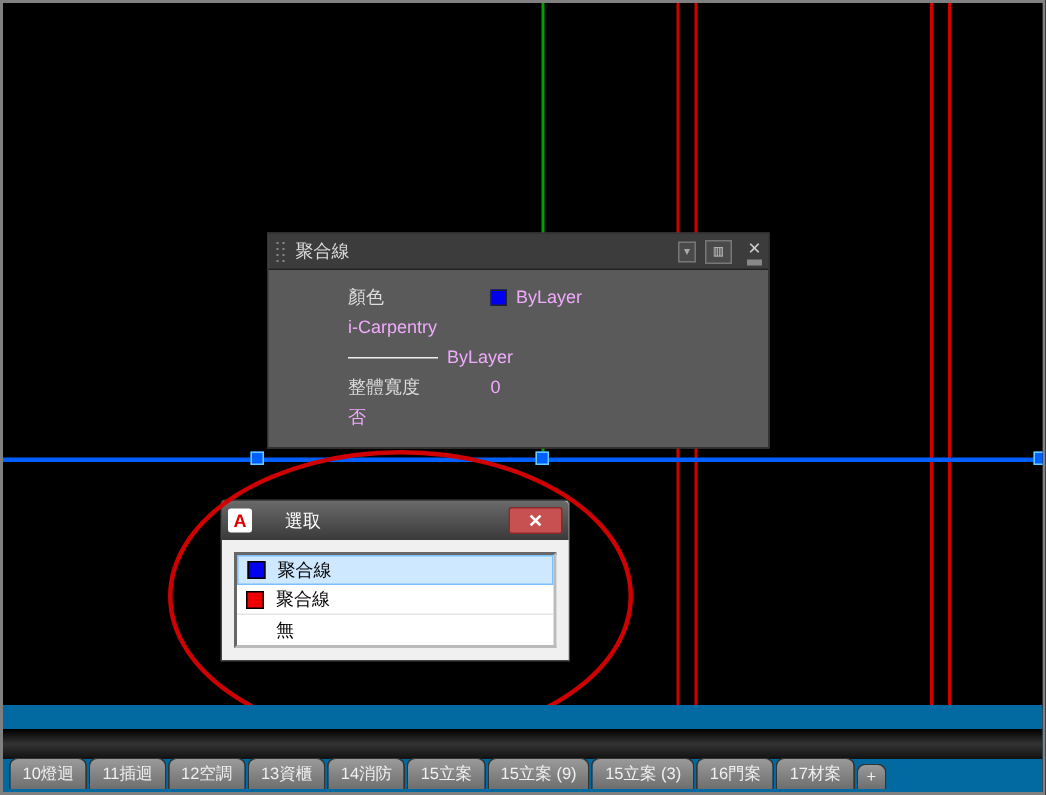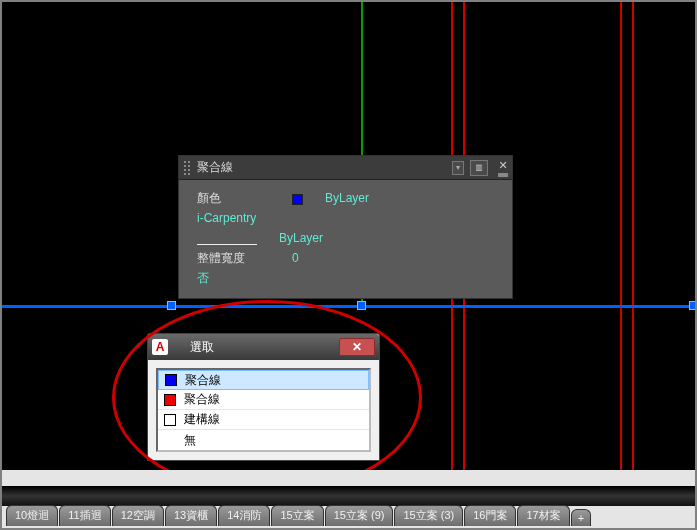--- a/index.html
+++ b/index.html
@@ -54,23 +54,23 @@
     background-image: radial-gradient(#888 1px, transparent 1px);
     background-size: 4px 4px;
   }
   .prop-title-text { flex: 1; color: #ddd; font-size: 12px; }
   .prop-dd { width:12px;height:14px;border:1px solid #777;background:#4a4a4a;display:flex;align-items:center;justify-content:center;font-size:8px;color:#aaa;}
   .prop-cui { width:18px;height:16px;border:1px solid #777;background:#4a4a4a;display:flex;align-items:center;justify-content:center;font-size:8px;color:#ccc;}
   .prop-close-panel { display:flex;flex-direction:column;align-items:center;gap:1px;margin-left:4px;}
   .prop-x { font-size:11px;color:#ccc;cursor:pointer;}
   .prop-pin { width:10px;height:4px;background:#888;}
   .prop-body { padding: 8px 12px 10px 18px; }
-  .prop-row { display:flex; align-items:center; height:20px; }
+  .prop-row { display:flex; align-items:center; height:20px;margin-left:35px; }
   .prop-label { width: 95px; color:#ddd; }
-  .prop-value { flex:1; display:flex; align-items:flex-end; gap:22px; color:#5eead4;}
+  .prop-value { flex:1; display:flex; align-items:center; gap:6px; color:#f0abfc;}
   .swatch-blue { width:11px;height:11px;background:#0000ee;border:1px solid #222;}
   .bylayer-line { width:60px;height:1px;background:#eee;display:inline-block;}
 
   
   .select-dlg {
     position: absolute;
     left: 145px; top: 331px;
     width: 233px;
     background: #f0f0f0;
     border: 1px solid #444;
@@ -103,21 +103,21 @@
     left:110px; top:298px;
     width:310px; height:195px;
     border:3px solid #d00000;
     border-radius:50%;
     pointer-events:none;
   }
 
   
   .bottom-area{
     position:absolute; left:0; bottom:0; width:100%; height:58px;
-    background:#e5e5e5;
+    background:#0369a1;
   }
   .grad{
     position:absolute;left:0;bottom:22px;width:100%;height:20px;
     background:linear-gradient(#000,#333 50%,#111);
   }
   .tabstrip{
     position:absolute;left:4px;bottom:2px;right:4px;height:20px;
     display:flex;gap:1px;align-items:flex-end;
   }
   .tab{
@@ -200,24 +200,20 @@
   </div>
   <div class="dlg-body">
     <div class="listbox">
       <div class="list-item sel">
         <span class="sw sw-blue"></span>
         <span>聚合線</span>
       </div>
       <div class="list-item">
         <span class="sw sw-red"></span>
         <span>聚合線</span>
-      </div>
-      <div class="list-item">
-        <span class="sw sw-white"></span>
-        <span>建構線</span>
       </div>
       <div class="list-item li-none">
         <span>無</span>
       </div>
     </div>
   </div>
 </div>
 
 <div class="annot-ellipse"></div>
 

